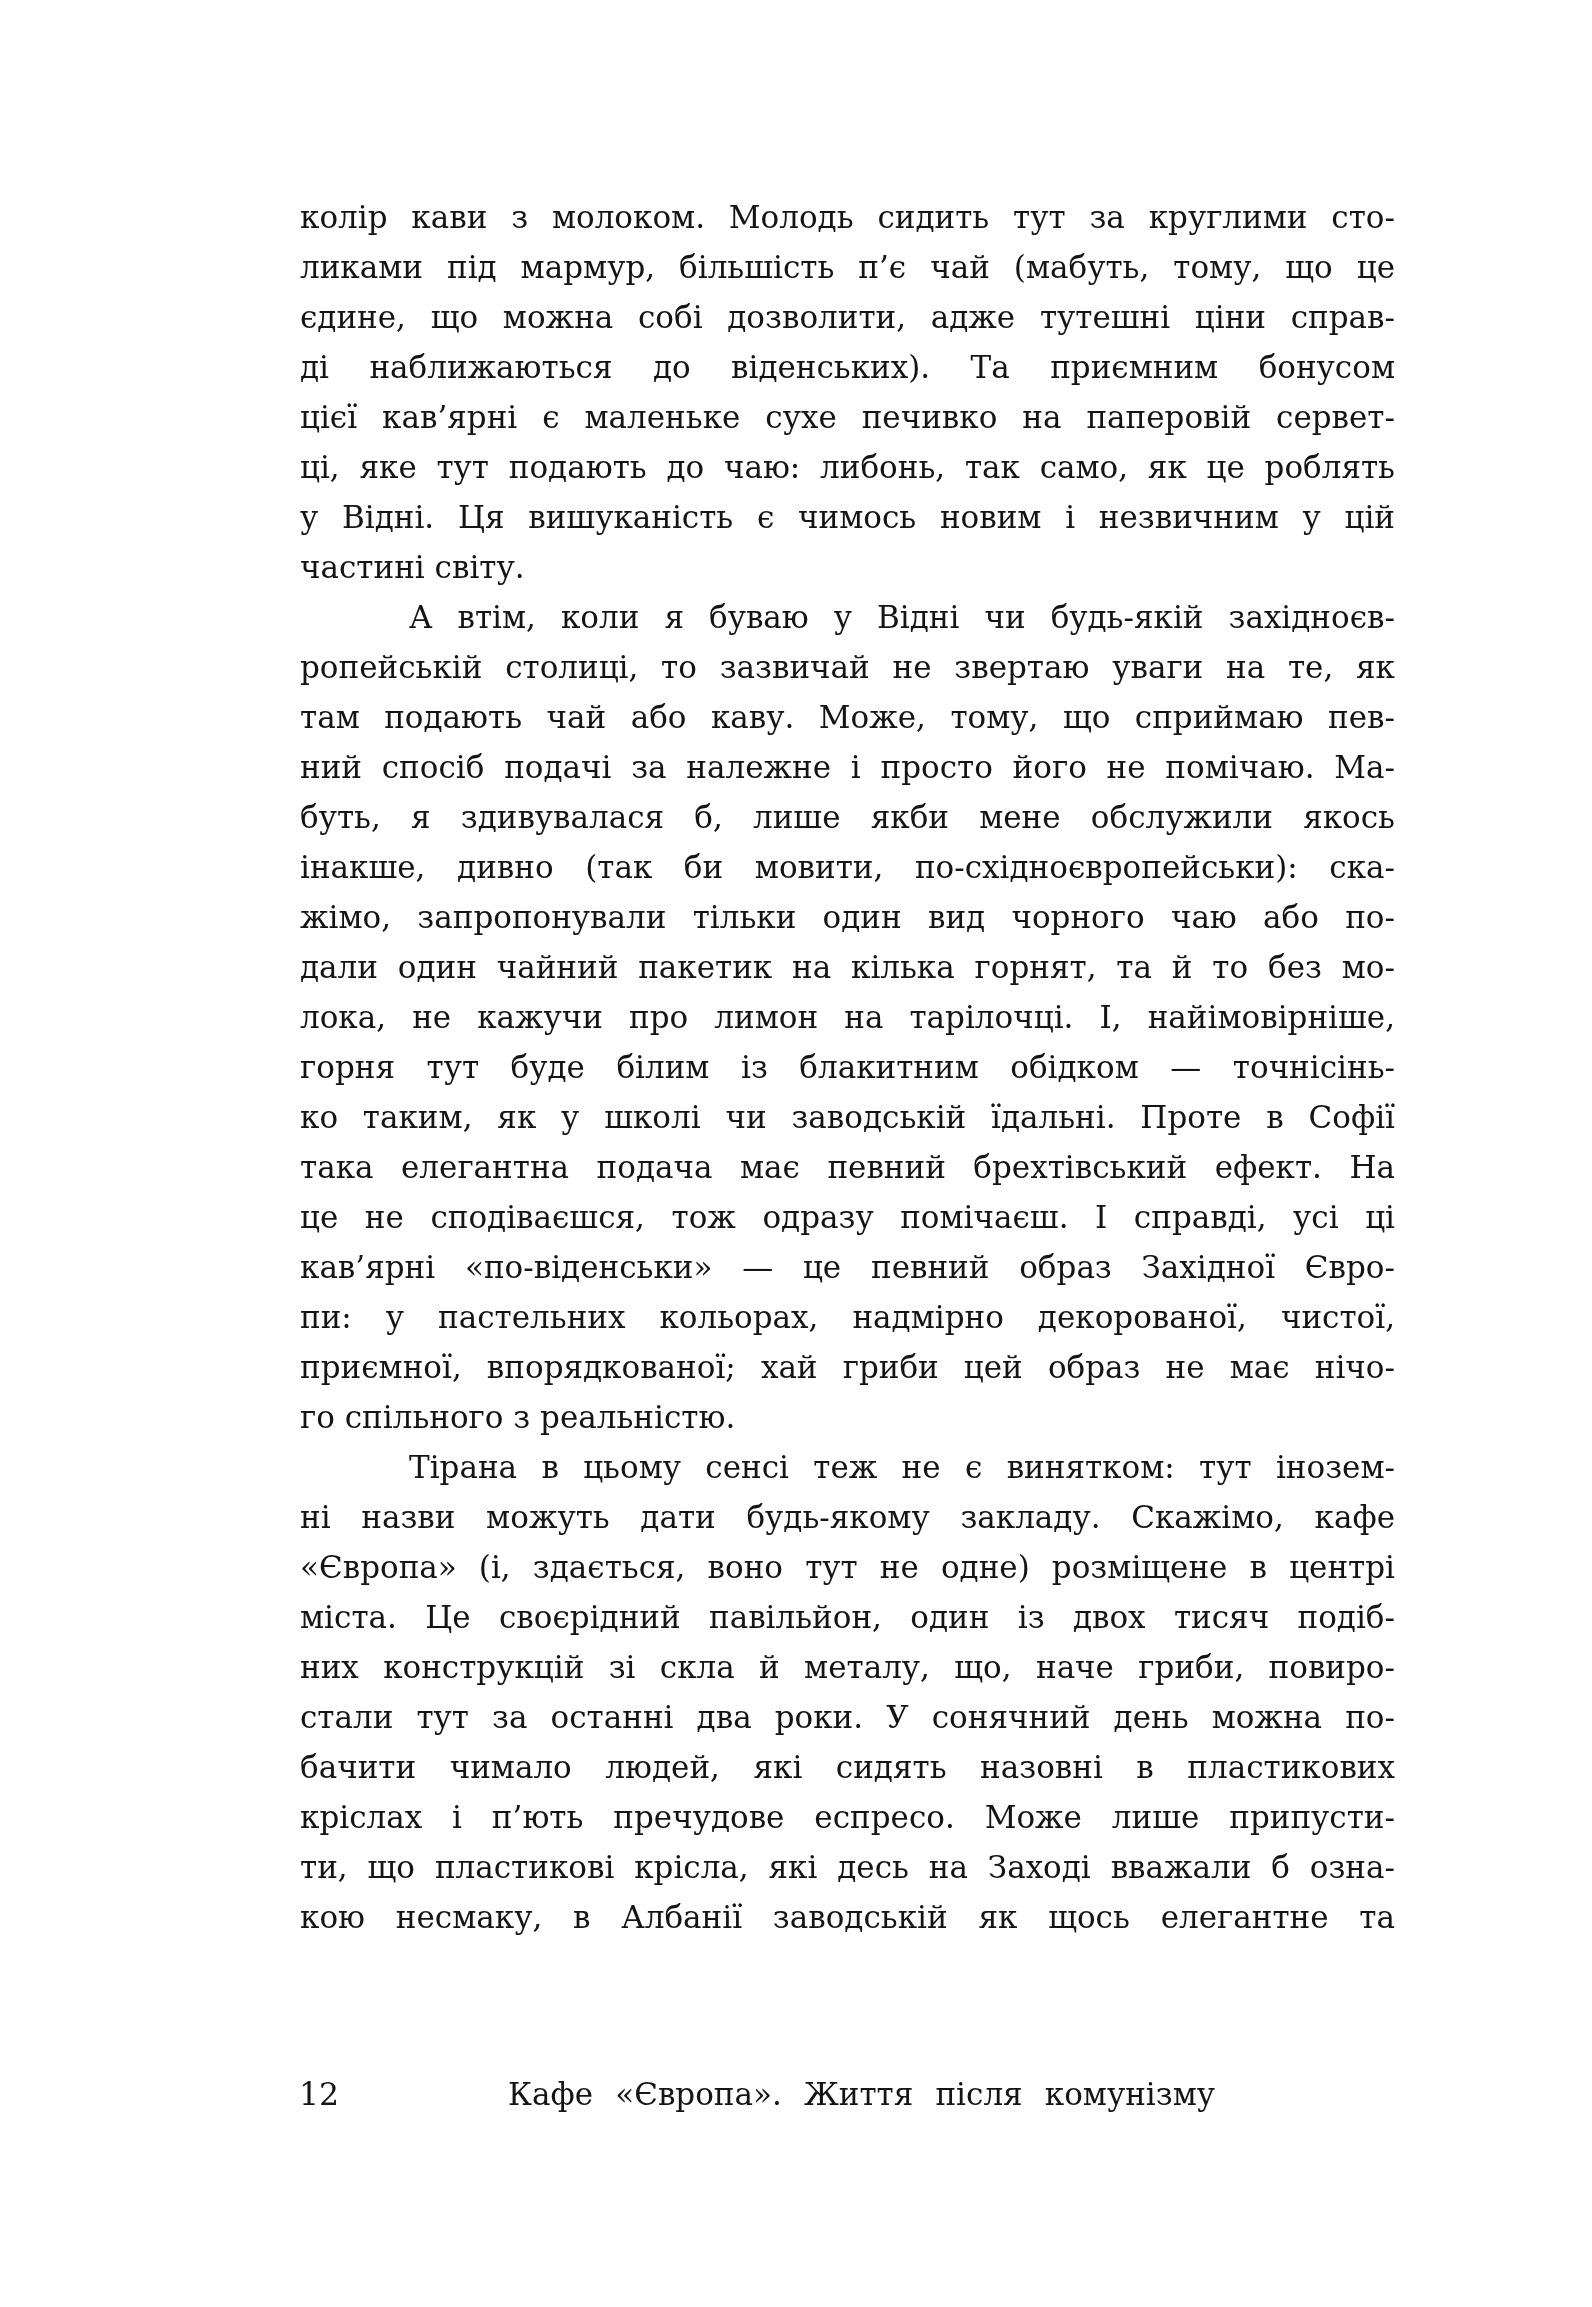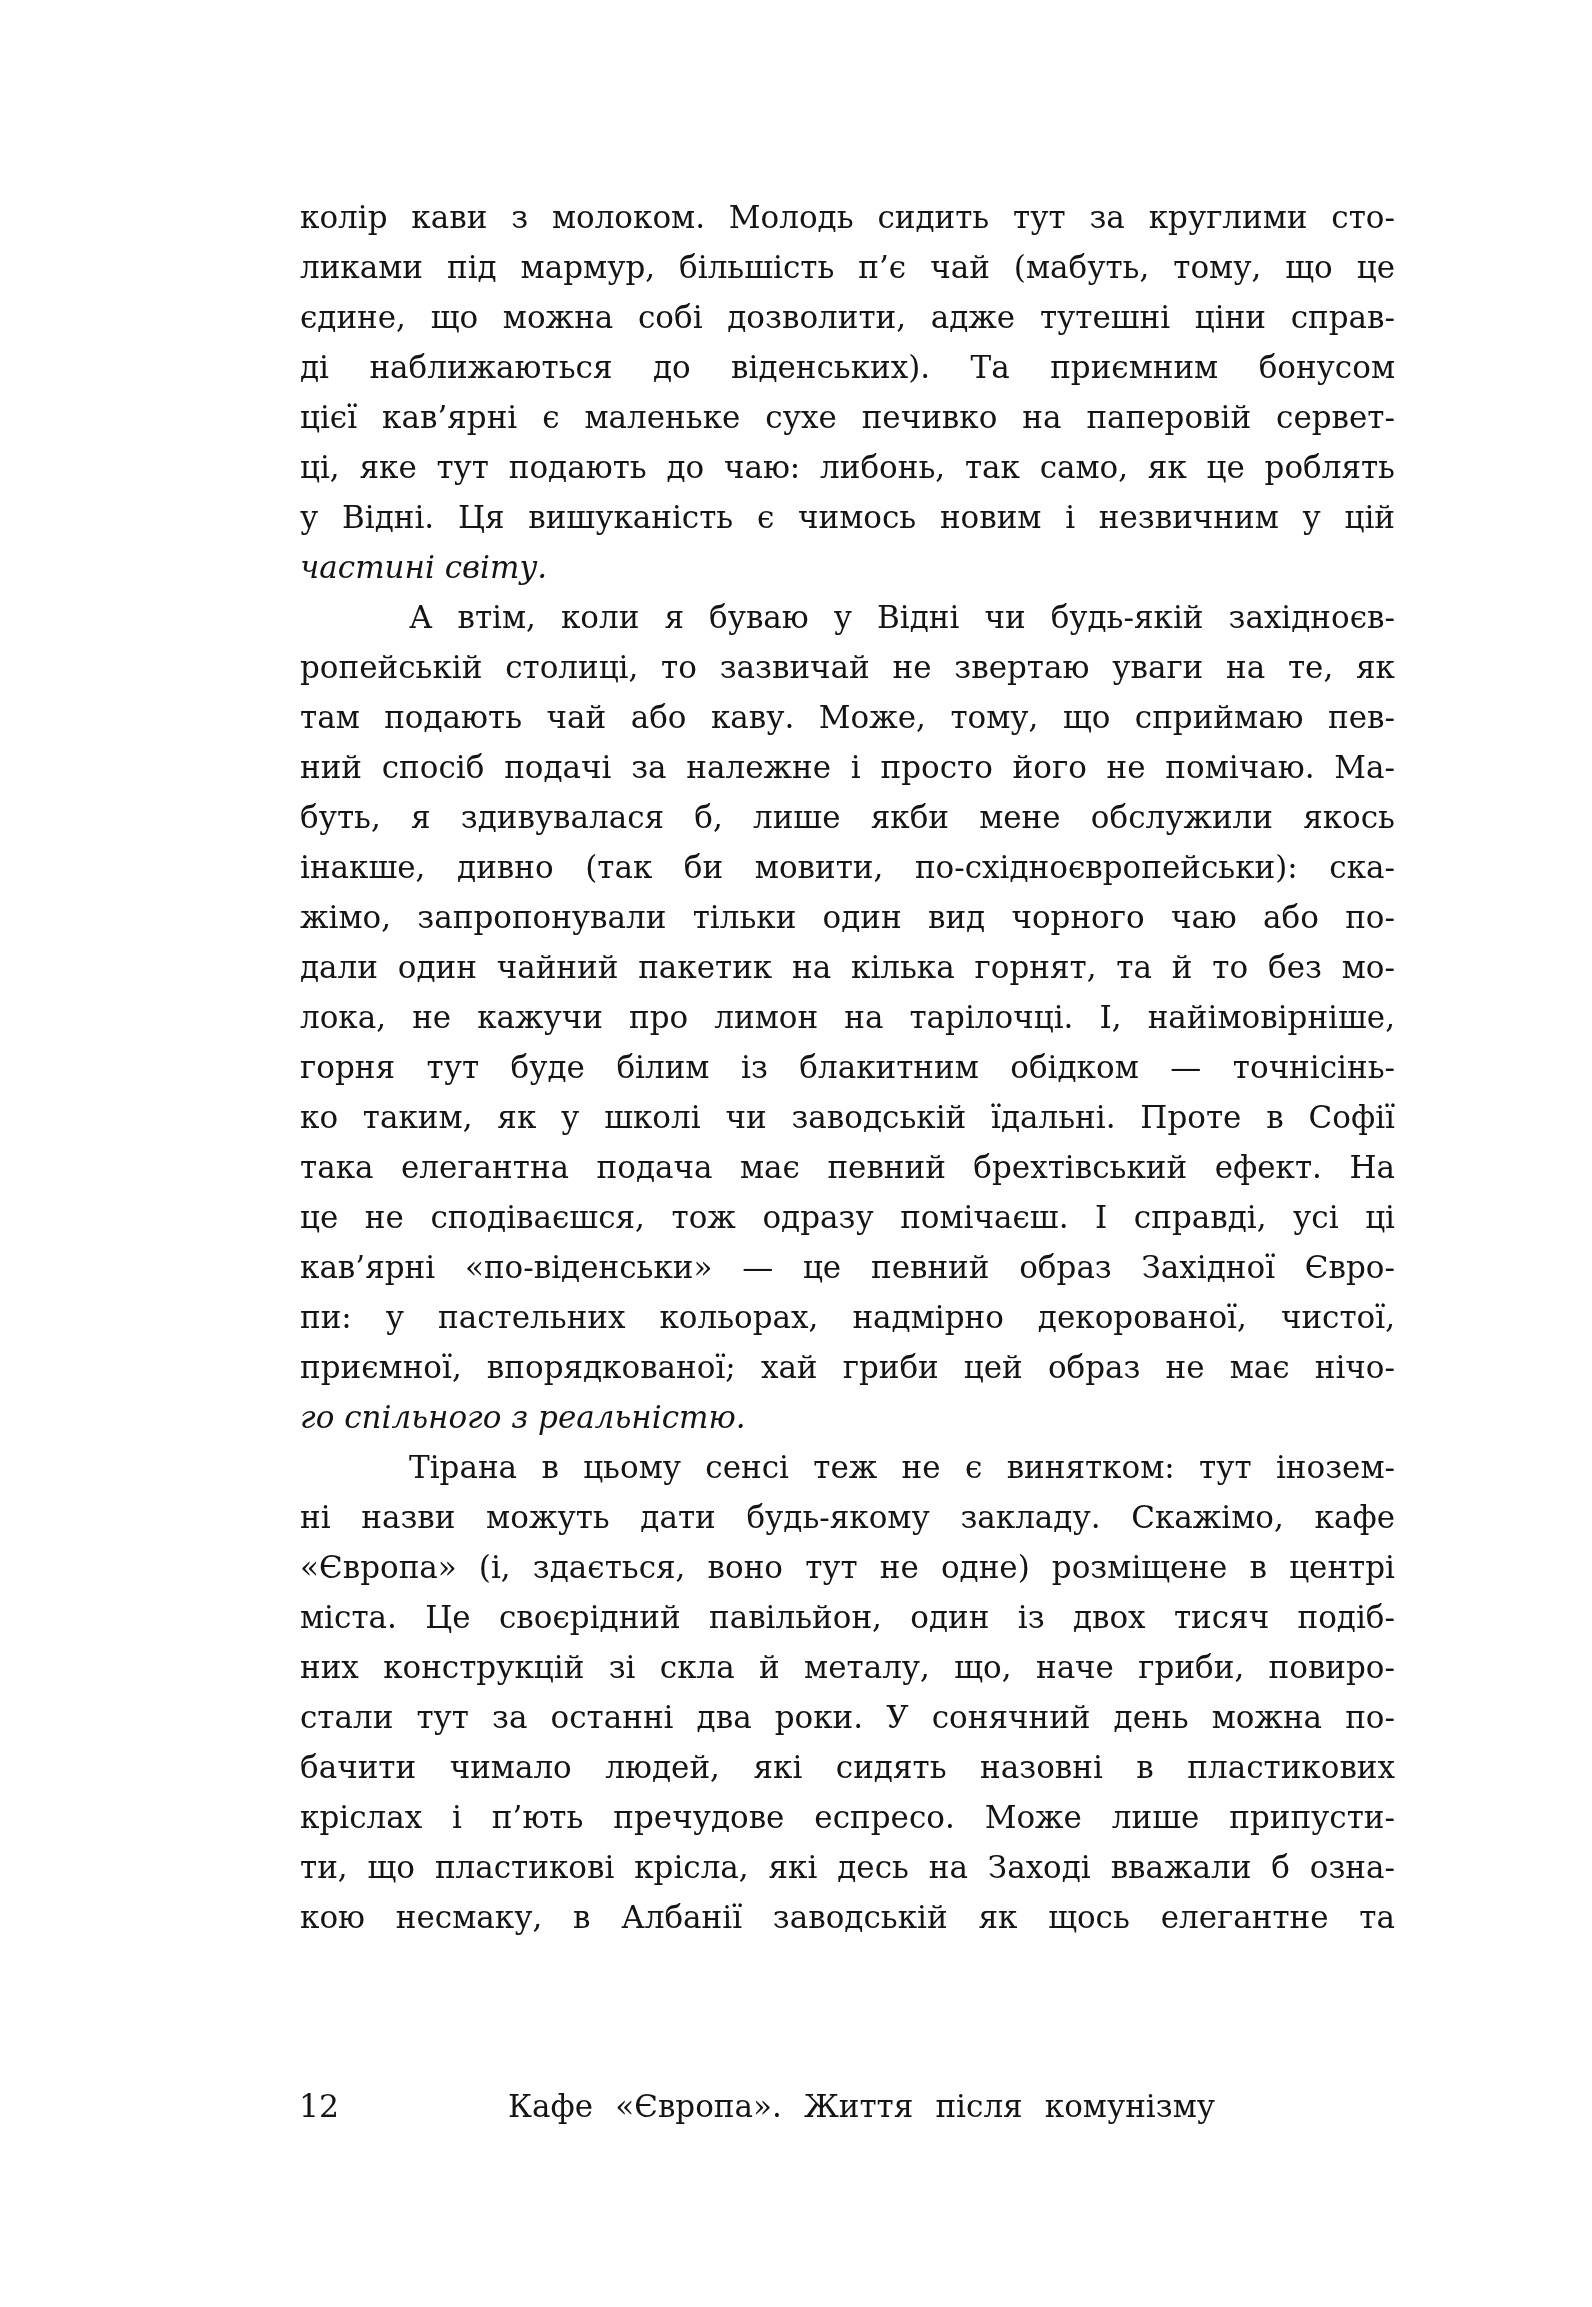--- a/index.html
+++ b/index.html
@@ -27,32 +27,30 @@
       line-height: 50px;
       font-size: 31px;
       white-space: nowrap;
       text-align: justify;
       text-align-last: justify;
       overflow: visible;
     }
     .line.last {
       text-align: center;
       text-align-last: left;
-      font-style: italic;
     }
     .line.indent {
       padding-left: 109px;
     }
     .footer {
       position: absolute;
       left: 0;
       top: 2074px;
       width: 1262px;
       height: 41px;
-      margin-top: 12px;
     }
     .page-number {
       position: absolute;
       left: 299px;
       top: 0;
       font-size: 31.5px;
       line-height: 41px;
     }
     .running-title {
       position: absolute;

